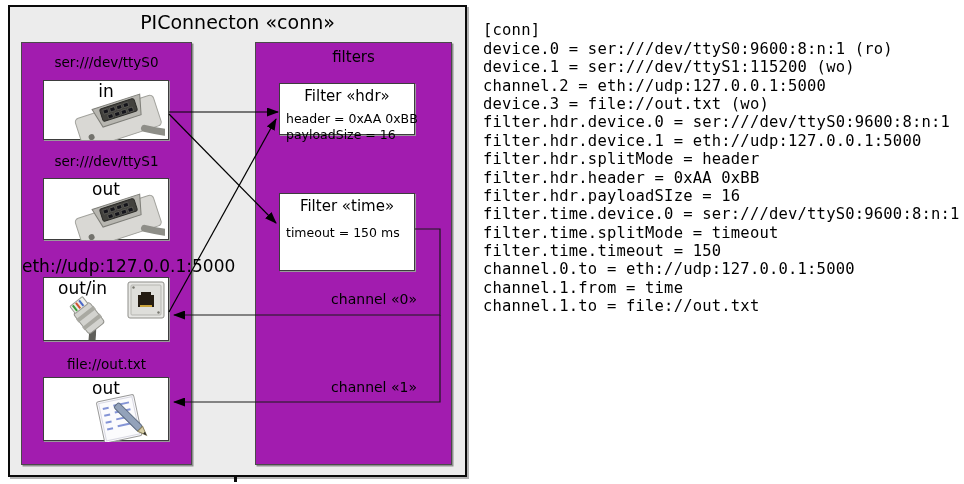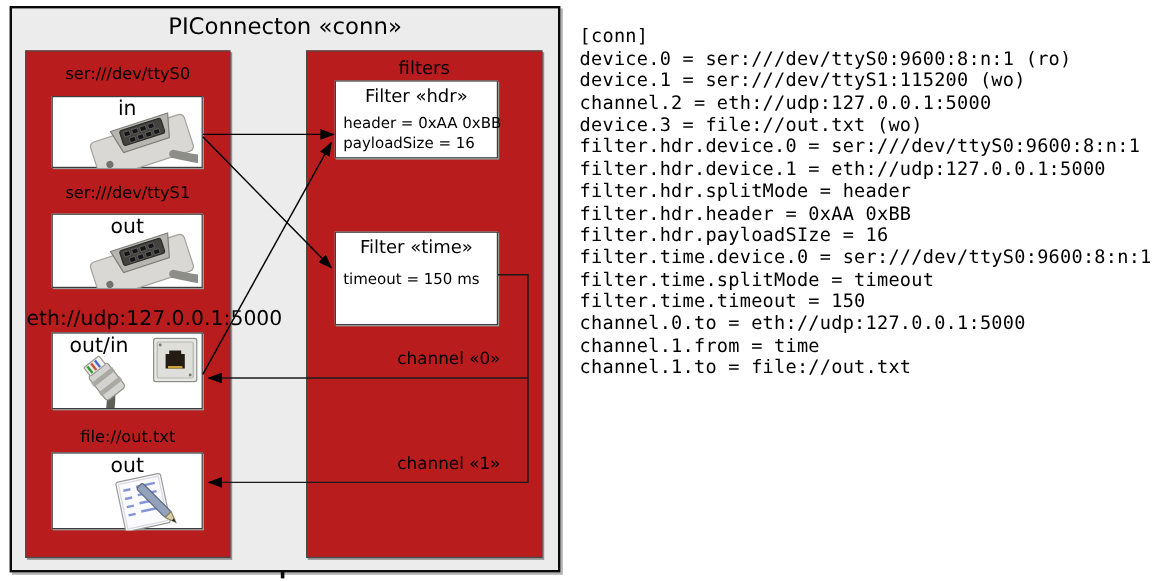--- a/index.html
+++ b/index.html
@@ -13,21 +13,21 @@
     position:absolute;left:8px;top:5px;width:459px;height:472px;
     border:2px solid #0a0a0a;background:#ececec;box-sizing:border-box;
     box-shadow:2px 2px 0 #b3b3b3;
   }
   .diagram-title{
     position:absolute;top:4px;left:0;right:0;text-align:center;
     font-size:19px;color:#000;
   }
 
   .group{
-    position:absolute;background:#b91c1c;border:1px solid #4a4a4a;
+    position:absolute;background:#a21caf;border:1px solid #4a4a4a;
     box-sizing:border-box;box-shadow:1.5px 1.5px 0 #8f8f8f;
   }
   .group-devices{left:11px;top:35px;width:171px;height:423px;}
   .group-filters{left:245px;top:35px;width:197px;height:423px;}
   .filters-title{
     position:absolute;top:5px;left:0;right:0;text-align:center;font-size:15px;
   }
 
   .dev-label{
     position:absolute;left:0;right:0;text-align:center;font-size:13.5px;
@@ -45,21 +45,21 @@
 
   .lbl-dev0{top:11px;}  .box-dev0{top:37px;height:60px;}
   .lbl-dev1{top:110px;} .box-dev1{top:135px;height:62px;}
   .lbl-dev2{top:213px;font-size:17px;} .box-dev2{top:234px;height:64px;}
   .lbl-dev3{top:313px;} .box-dev3{top:334px;height:64px;}
 
   .filter-box{
     position:absolute;left:23px;width:136px;background:#ffffff;
     border:1.5px solid #3d3d3d;box-sizing:border-box;box-shadow:1px 1px 0 #9a9a9a;
   }
-  .box-hdr{top:24px;height:65px;}
+  .box-hdr{top:40px;height:52px;}
   .box-time{top:150px;height:78px;}
   .filter-title{
     position:absolute;top:3px;left:0;right:0;text-align:center;font-size:15px;
   }
   .filter-attrs{
     position:absolute;left:6px;top:27px;font-size:12.5px;line-height:16px;
     white-space:nowrap;
   }
   .channel-label{
     position:absolute;right:34px;text-align:right;font-size:14px;white-space:nowrap;

